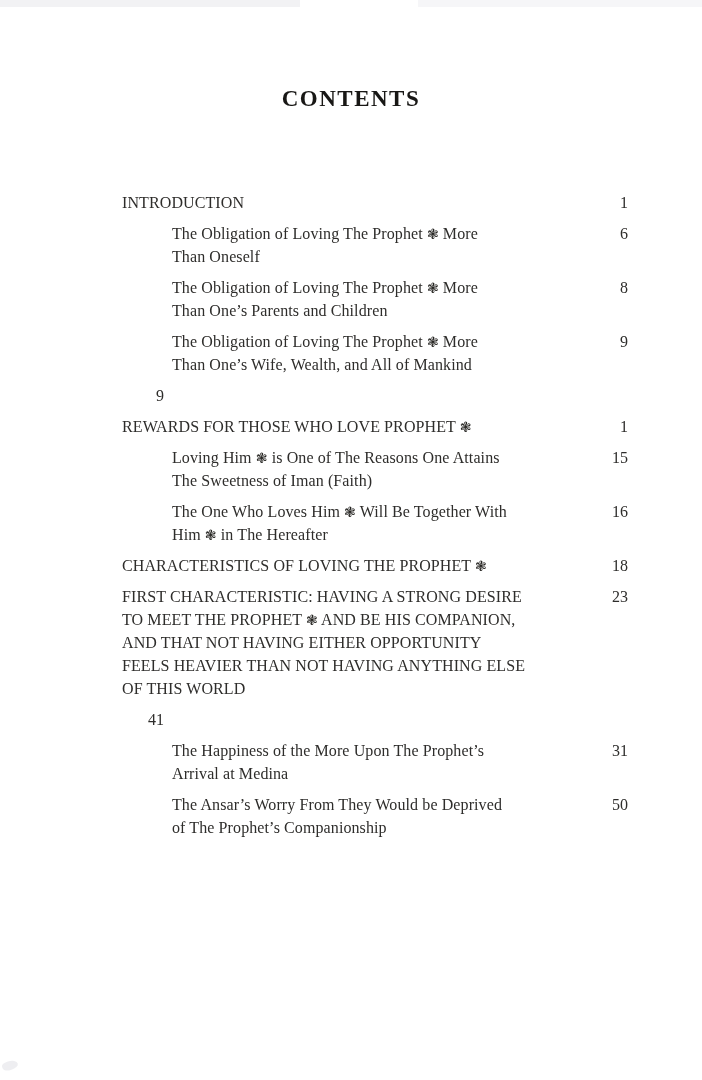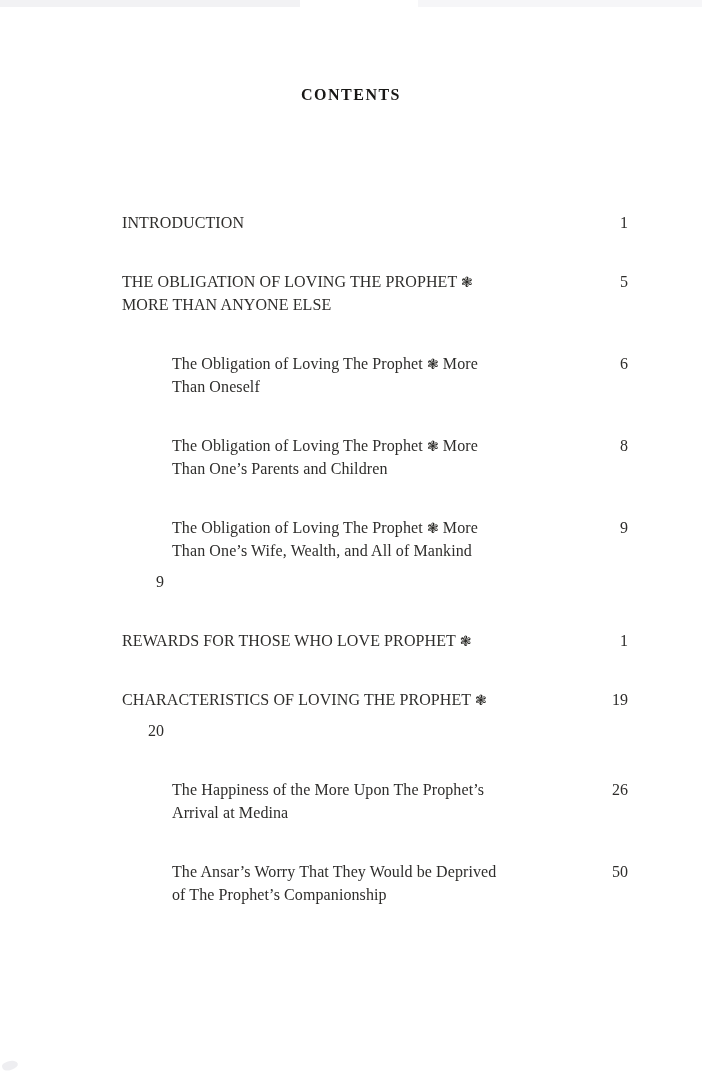--- a/index.html
+++ b/index.html
@@ -32,41 +32,40 @@
     height: 9px;
     background: #ececef;
     border-radius: 40% 60% 50% 50%;
     transform: rotate(-18deg);
     opacity: 0.9;
   }
 
   .doc-title {
     margin: 86px 0 0 0;
     text-align: center;
-    font-size: 16px;
+    font-size: 23px;
     font-weight: bold;
     letter-spacing: 1.5px;
     color: #181715;
   }
 
   .toc {
     margin: 79px 74px 0 122px; 
   }
   .toc-row {
     display: flex;
     align-items: baseline;
     margin-bottom: 8px;
   }
   .entry-title {
     flex: 1;
     font-size: 16px;
     line-height: 23px;
     white-space: pre-line;
     letter-spacing: 0.1px;
-    margin-top: 28px;
   }
   .toc-row.lvl1 .entry-title {
     margin-left: 50px;
   }
   .entry-page {
     width: 34px;
     margin-left: 8px;
     text-align: right;
     font-size: 16px;
     line-height: 23px;
@@ -87,25 +86,20 @@
   <div class="scan-strip right"></div>
   <div class="scan-smudge"></div>
 
   <h1 class="doc-title">CONTENTS</h1>
 
   <div class="toc">
     <div class="toc-row lvl0">
       <div class="entry-title">INTRODUCTION</div>
       <div class="entry-page">1</div>
     </div>
-    <div class="toc-row lvl0">
-      <div class="entry-title">THE OBLIGATION OF LOVING THE PROPHET <span class="pbuh">❃</span>
-MORE THAN ANYONE ELSE</div>
-      <div class="entry-page">5</div>
-    </div>
     <div class="toc-row lvl1">
       <div class="entry-title">The Obligation of Loving The Prophet <span class="pbuh">❃</span> More
 Than Oneself</div>
       <div class="entry-page">6</div>
     </div>
     <div class="toc-row lvl1">
       <div class="entry-title">The Obligation of Loving The Prophet <span class="pbuh">❃</span> More
 Than One’s Parents and Children</div>
       <div class="entry-page">8</div>
     </div>
@@ -114,31 +108,49 @@
 Than One’s Wife, Wealth, and All of Mankind</div>
       <div class="entry-page">9</div>
     </div>
     <div class="toc-row lvl1">
       <div class="entry-page">9</div>
     </div>
     <div class="toc-row lvl0">
       <div class="entry-title">REWARDS FOR THOSE WHO LOVE PROPHET <span class="pbuh">❃</span></div>
       <div class="entry-page">1</div>
     </div>
+    <div class="toc-row lvl1">
+      <div class="entry-title">Loving Him <span class="pbuh">❃</span> is One of The Reasons One Attains
+The Sweetness of Iman (Faith)</div>
+      <div class="entry-page">15</div>
+    </div>
+    <div class="toc-row lvl1">
+      <div class="entry-title">The One Who Loves Him <span class="pbuh">❃</span> Will Be Together With
+Him <span class="pbuh">❃</span> in The Hereafter</div>
+      <div class="entry-page">16</div>
+    </div>
     <div class="toc-row lvl0">
       <div class="entry-title">CHARACTERISTICS OF LOVING THE PROPHET <span class="pbuh">❃</span></div>
-      <div class="entry-page">19</div>
+      <div class="entry-page">18</div>
+    </div>
+    <div class="toc-row lvl0">
+      <div class="entry-title">FIRST CHARACTERISTIC: HAVING A STRONG DESIRE
+TO MEET THE PROPHET <span class="pbuh">❃</span> AND BE HIS COMPANION,
+AND THAT NOT HAVING EITHER OPPORTUNITY
+FEELS HEAVIER THAN NOT HAVING ANYTHING ELSE
+OF THIS WORLD</div>
+      <div class="entry-page">23</div>
     </div>
     <div class="toc-row lvl1">
-      <div class="entry-page">20</div>
+      <div class="entry-page">41</div>
     </div>
     <div class="toc-row lvl1">
       <div class="entry-title">The Happiness of the More Upon The Prophet’s
 Arrival at Medina</div>
-      <div class="entry-page">26</div>
+      <div class="entry-page">31</div>
     </div>
     <div class="toc-row lvl1">
-      <div class="entry-title">The Ansar’s Worry That They Would be Deprived
+      <div class="entry-title">The Ansar’s Worry From They Would be Deprived
 of The Prophet’s Companionship</div>
       <div class="entry-page">50</div>
     </div>
   </div>
 </div>
 
 </body></html>

